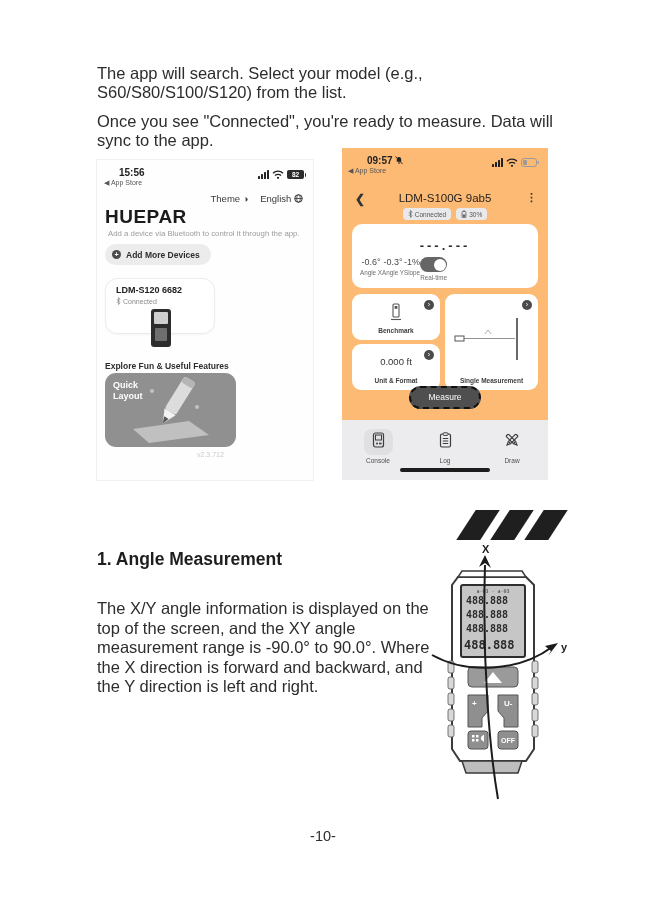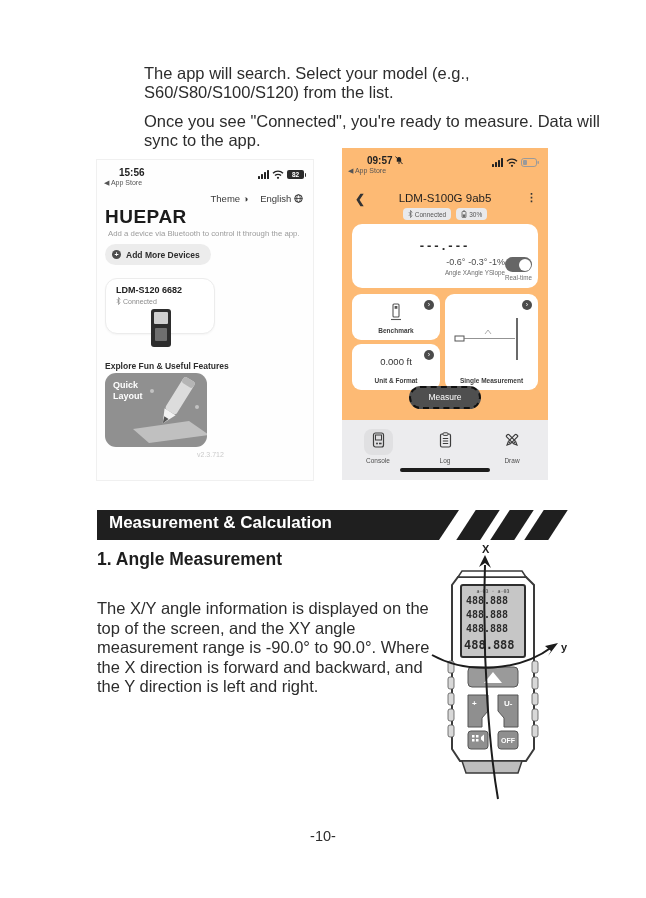--- a/index.html
+++ b/index.html
@@ -1,21 +1,21 @@
 <!DOCTYPE html>
 <html><head>
 <meta charset="utf-8">
 <style>
   * { margin:0; padding:0; box-sizing:border-box; }
   html,body { background:#fff; }
   body { font-family:"Liberation Sans", sans-serif; color:#2d2d2d; }
   .page { position:relative; width:646px; height:898px; background:#ffffff; overflow:hidden; }
 
   
-  .para { position:absolute; left:97px; width:478px; font-size:16.5px; line-height:1.18; color:#2d2d2d;margin-left:47px; }
+  .para { position:absolute; left:97px; width:478px; font-size:16.5px; line-height:1.18; color:#2d2d2d; }
   .para1 { top:64px; }
   .para2 { top:112px; }
   .page-num { position:absolute; top:828px; left:0; width:100%; text-align:center; font-size:14.5px; color:#2d2d2d; }
 
   
   .phone-left { position:absolute; left:97px; top:160px; width:216px; height:320px; background:#fefefe;
     box-shadow:0 0 0 1px #f0f0f0; overflow:hidden; }
   .lp-time { position:absolute; left:22px; top:7px; font-size:10px; font-weight:bold; color:#222; }
   .lp-appstore { position:absolute; left:7px; top:19px; font-size:7px; color:#555; }
   .statusicons { position:absolute; right:9px; top:10px; display:flex; align-items:center; gap:3px; }
@@ -29,36 +29,36 @@
   .lp-sub { position:absolute; left:11px; top:69px; font-size:7.8px; color:#9b9b9b; }
   .lp-addpill { position:absolute; left:8px; top:84px; height:21px; background:#ececec; border-radius:11px; display:flex; align-items:center; gap:5px; padding:0 11px 0 7px; font-size:8.5px; font-weight:bold; color:#2d2d2d; }
   .plus-circ { width:9px; height:9px; border-radius:50%; background:#4c4c4c; color:#fff; font-size:7px; line-height:9px; text-align:center; }
   .dev-card { position:absolute; left:8px; top:118px; width:110px; height:56px; background:#fff; border:1px solid #ececec; border-radius:12px; box-shadow:0 1px 2px rgba(0,0,0,0.04); }
   .dev-name { position:absolute; left:10px; top:6px; font-size:9px; font-weight:bold; color:#222; }
   .dev-conn { position:absolute; left:10px; top:18px; font-size:7px; color:#8b8b8b; }
   .dev-img { position:absolute; left:45px; top:30px; width:20px; height:38px; background:#2d2d2d; border-radius:3px; }
   .dev-img:before { content:""; position:absolute; left:3px; top:3px; width:14px; height:12px; background:#cfcfcf; border-radius:1px; }
   .dev-img:after { content:""; position:absolute; left:4px; top:19px; width:12px; height:13px; background:#6f6f6f; border-radius:1px; }
   .lp-explore { position:absolute; left:8px; top:201px; font-size:8.5px; font-weight:bold; color:#2d2d2d; }
-  .quick-card { position:absolute; left:8px; top:213px; width:102px; height:74px; background:#909090; border-radius:11px; overflow:hidden; }
+  .quick-card { position:absolute; left:8px; top:213px; width:131px; height:74px; background:#909090; border-radius:11px; overflow:hidden; }
   .quick-title { position:absolute; left:8px; top:7px; font-size:9px; font-weight:bold; color:#fff; line-height:1.25; width:45px; }
   .lp-version { position:absolute; left:100px; top:291px; font-size:7px; color:#cacaca; }
 
   
   .phone-right { position:absolute; left:342px; top:148px; width:206px; height:332px; background:#fdba74; overflow:hidden; }
   .rp-time { position:absolute; left:25px; top:7px; font-size:10px; font-weight:bold; color:#222; display:flex; gap:2px; align-items:center;}
   .rp-appstore { position:absolute; left:6px; top:19px; font-size:7px; color:#555; }
   .rp-back { position:absolute; left:13px; top:44px; font-size:12px; font-weight:bold; color:#333; }
   .rp-title { position:absolute; left:0; top:44px; width:100%; text-align:center; font-size:11.5px; color:#1e1e1e; }
   .rp-menu { position:absolute; right:11px; top:43px; font-size:11px; font-weight:bold; color:#333; letter-spacing:0; }
   .rp-badges { position:absolute; left:0; top:60px; width:100%; display:flex; justify-content:center; gap:5px; }
   .rp-badge { background:#e9e9eb; border-radius:4px; font-size:6.5px; color:#555; padding:2px 5px; display:flex; align-items:center; gap:2px;}
   .rp-maincard { position:absolute; left:10px; top:76px; width:186px; height:64px; background:#fff; border-radius:10px; }
   .rp-dashes { position:absolute; left:0; top:14px; width:100%; text-align:center; font-size:13px; font-weight:900; letter-spacing:3px; color:#2a2a2a; }
-  .rp-metrics { position:absolute; left:8px; bottom:7px; width:172px; display:flex; justify-content:flex-end; }
+  .rp-metrics { position:absolute; left:8px; bottom:7px; width:172px; display:flex; justify-content:flex-start; }
   .metric { text-align:center; }
   .metric .mv { font-size:9px; color:#4a4a4a; }
   .metric .ml { font-size:6.3px; color:#6e6e6e; margin-top:2px; }
   .toggle { position:relative; width:27px; height:15px; background:#666; border-radius:8px; margin:0 auto; }
   .toggle:after { content:""; position:absolute; right:1.5px; top:1.5px; width:12px; height:12px; border-radius:50%; background:#fff; }
   .rp-card { position:absolute; background:#fff; border-radius:9px; }
   .card-bm { left:10px; top:146px; width:88px; height:46px; }
   .card-unit { left:10px; top:196px; width:88px; height:46px; }
   .card-single { left:103px; top:146px; width:93px; height:96px; }
   .chev-circ { position:absolute; right:6px; top:6px; width:10px; height:10px; border-radius:50%; background:#4b4b4b; color:#fff; font-size:7px; line-height:10px; text-align:center; }
@@ -283,23 +283,20 @@
                   <path d="M6.4 11.5 L8 15 L9.6 11.5"></path>
                 </g>
               </g>
             </svg></span>
         <div class="tl">Draw</div>
       </div>
       <div class="home-ind"></div>
     </div>
   </div>
 
-  <div class="banner">
-      <span>Measurement &amp; Calculation</span>
-    </div>
   <div class="stripes">
       <i></i>
       <i></i>
       <i></i>
     </div>
 
   <div class="h2">1. Angle Measurement</div>
   <div class="bodytext">The X/Y angle information is displayed on the top of the screen, and the XY angle measurement range is -90.0° to 90.0°. Where the X direction is forward and backward, and the Y direction is left and right.</div>
 
   <svg class="illu" width="145" height="260" viewBox="0 0 145 260">

